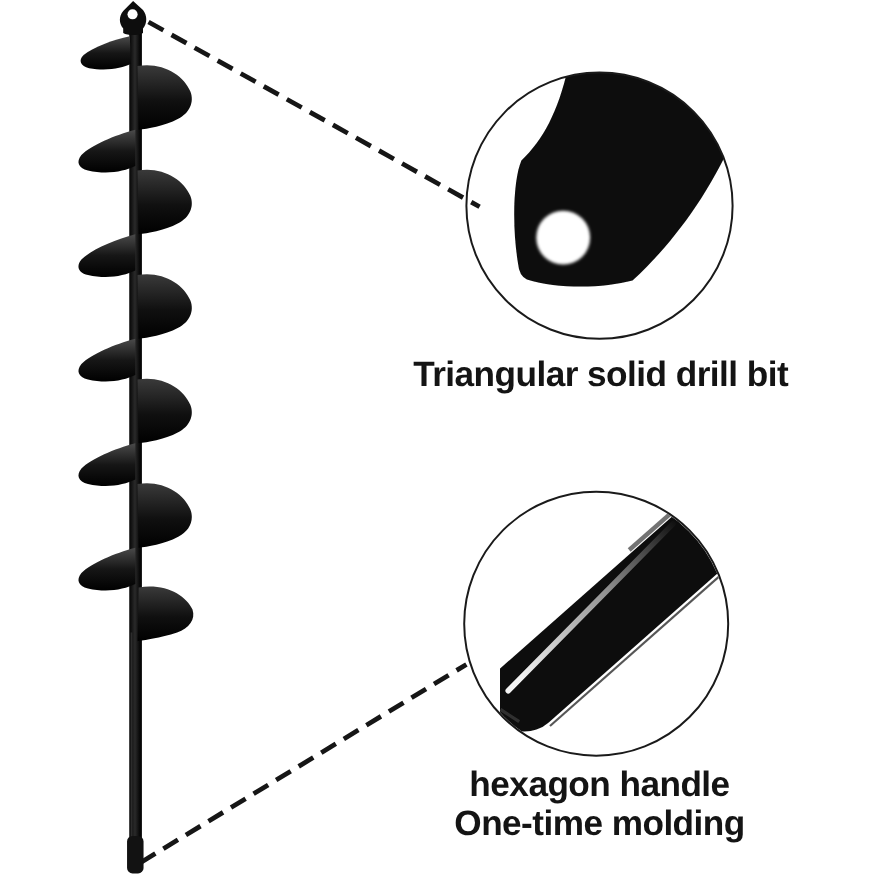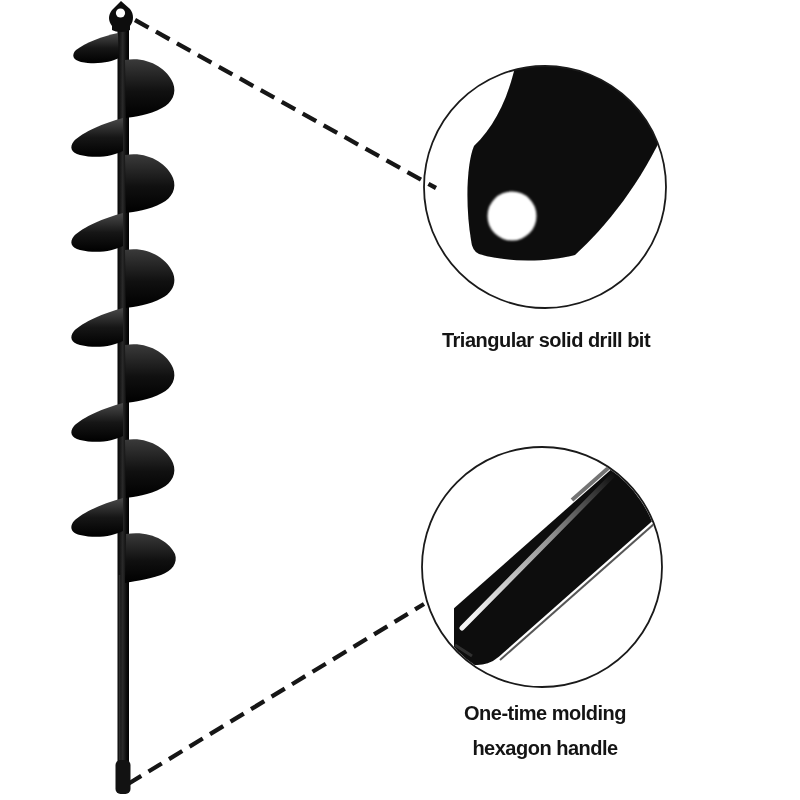--- a/index.html
+++ b/index.html
@@ -2,21 +2,21 @@
 <html><head>
 <meta charset="utf-8">
 <style>
   html,body{margin:0;padding:0;background:#ffffff;}
   .stage{
     position:relative;width:800px;height:800px;background:#ffffff;
     overflow:hidden;font-family:"Liberation Sans",sans-serif;
   }
   .stage svg{position:absolute;left:0;top:0;}
   .label{
-    position:absolute;color:#141414;font-weight:700;font-size:20px;
+    position:absolute;color:#141414;font-weight:700;font-size:32px;
     letter-spacing:-0.5px;line-height:35px;white-space:nowrap;
     transform:translateX(-50%);text-align:center;
   }
   .label-top{left:546px;top:323px;}
   .label-bottom{left:545px;top:696px;}
 </style>
 </head>
 <body>
 
 <div class="stage">
@@ -113,17 +113,17 @@
         <line x1="462" y1="628" x2="612" y2="476" stroke="url(#gGlint)" stroke-width="5" stroke-linecap="round"></line>
         <line x1="455" y1="645" x2="472" y2="656" stroke="#555555" stroke-width="3" opacity="0.5"></line>
       </g>
       <circle cx="542" cy="567" r="120" fill="none" stroke="#1a1a1a" stroke-width="1.8"></circle>
     </g>
   </svg>
 
   <div class="label label-top">Triangular solid drill bit</div>
 
   <div class="label label-bottom">
+    <div>hexagon handle</div>
     <div>One-time molding</div>
-    <div>hexagon handle</div>
   </div>
 
 </div>
 
 </body></html>

